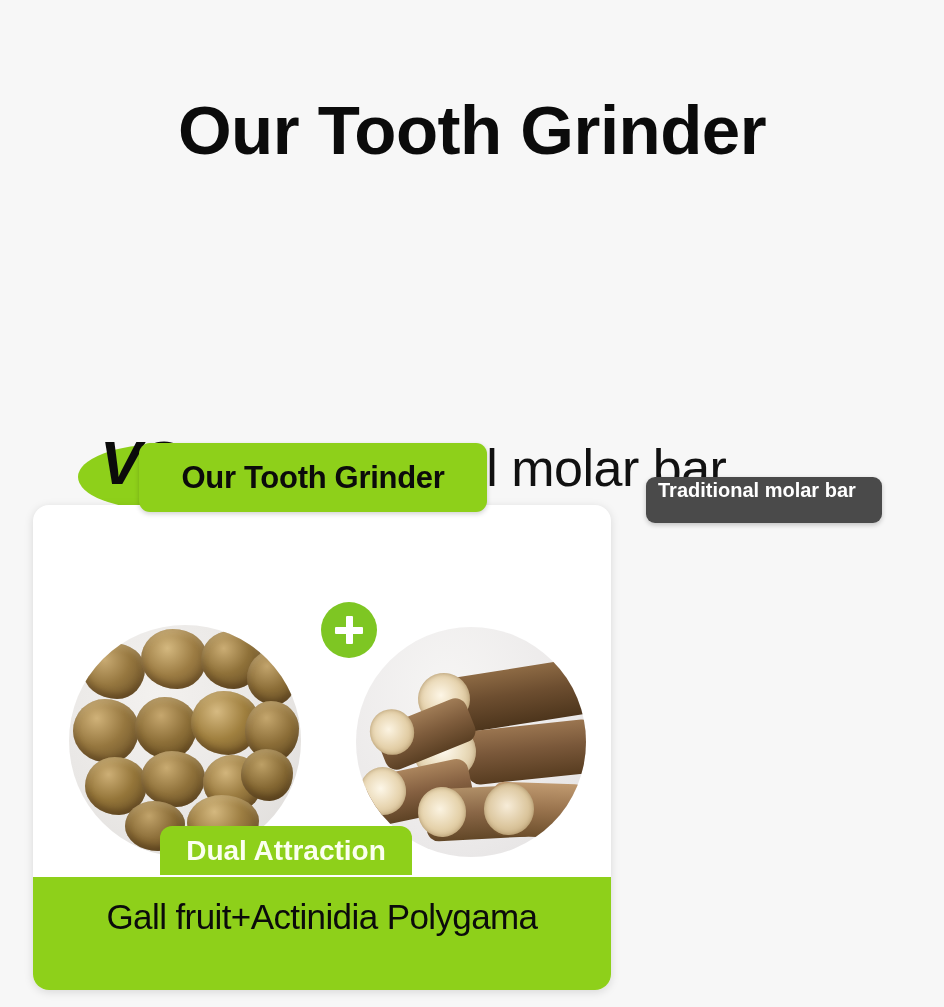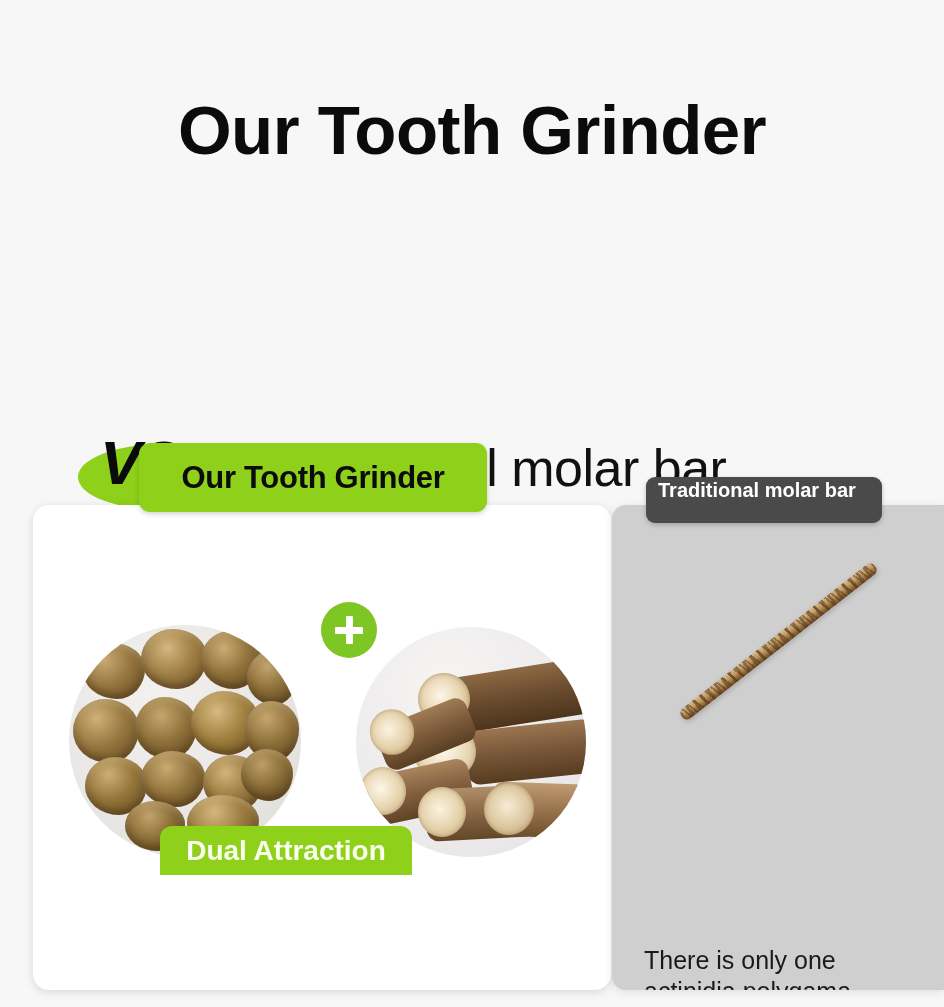--- a/index.html
+++ b/index.html
@@ -273,30 +273,26 @@
         <div class="log" style="left:12px; top:140px; width:104px; height:50px; transform:rotate(-12deg); background:linear-gradient(180deg,#ab855d 0%,#856041 48%,#5e4325 100%);"></div>
         <div class="logface" style="left:4px; top:140px; width:46px; height:48px; transform:rotate(-12deg); background:radial-gradient(circle at 46% 44%, #fdf7e8 0%, #e8d6b2 50%, #c5aa7c 100%); box-shadow:inset 0 0 4px rgba(120,90,50,0.45);"></div>
 
         <div class="log" style="left:70px; top:160px; width:110px; height:52px; transform:rotate(-3deg); background:linear-gradient(180deg,#b08f67 0%,#8a6747 48%,#624727 100%);"></div>
         <div class="logface" style="left:62px; top:160px; width:48px; height:50px; transform:rotate(-3deg); background:radial-gradient(circle at 46% 44%, #fbf3e1 0%, #e5d2ab 52%, #c1a576 100%); box-shadow:inset 0 0 4px rgba(120,90,50,0.45);"></div>
 
         <div class="log" style="left:136px; top:156px; width:94px; height:54px; transform:rotate(2deg); background:linear-gradient(180deg,#c09a70 0%,#9a744e 48%,#6d4f2c 100%);"></div>
         <div class="logface" style="left:128px; top:156px; width:50px; height:52px; transform:rotate(2deg); background:radial-gradient(circle at 46% 44%, #f7ecd8 0%, #dcc79f 52%, #b99c6d 100%); box-shadow:inset 0 0 4px rgba(120,90,50,0.45);"></div>
       </div>
 
+      <div id="green-band">
+        <span id="green-band-text">Gall fruit+Actinidia Polygama</span>
+      </div>
     </div>
   </div>
 
   <div id="dual-badge">Dual Attraction</div>
 
   <div id="left-badge">Our Tooth Grinder</div>
 
-  <div id="right-card">
-    <div id="stick"></div>
-    <div id="right-note">
-      <div>There is only one</div>
-      <div>actinidia polygama</div>
-    </div>
-  </div>
 
   <div id="right-badge">Traditional molar bar</div>
 
 </div>
 
 </body></html>

